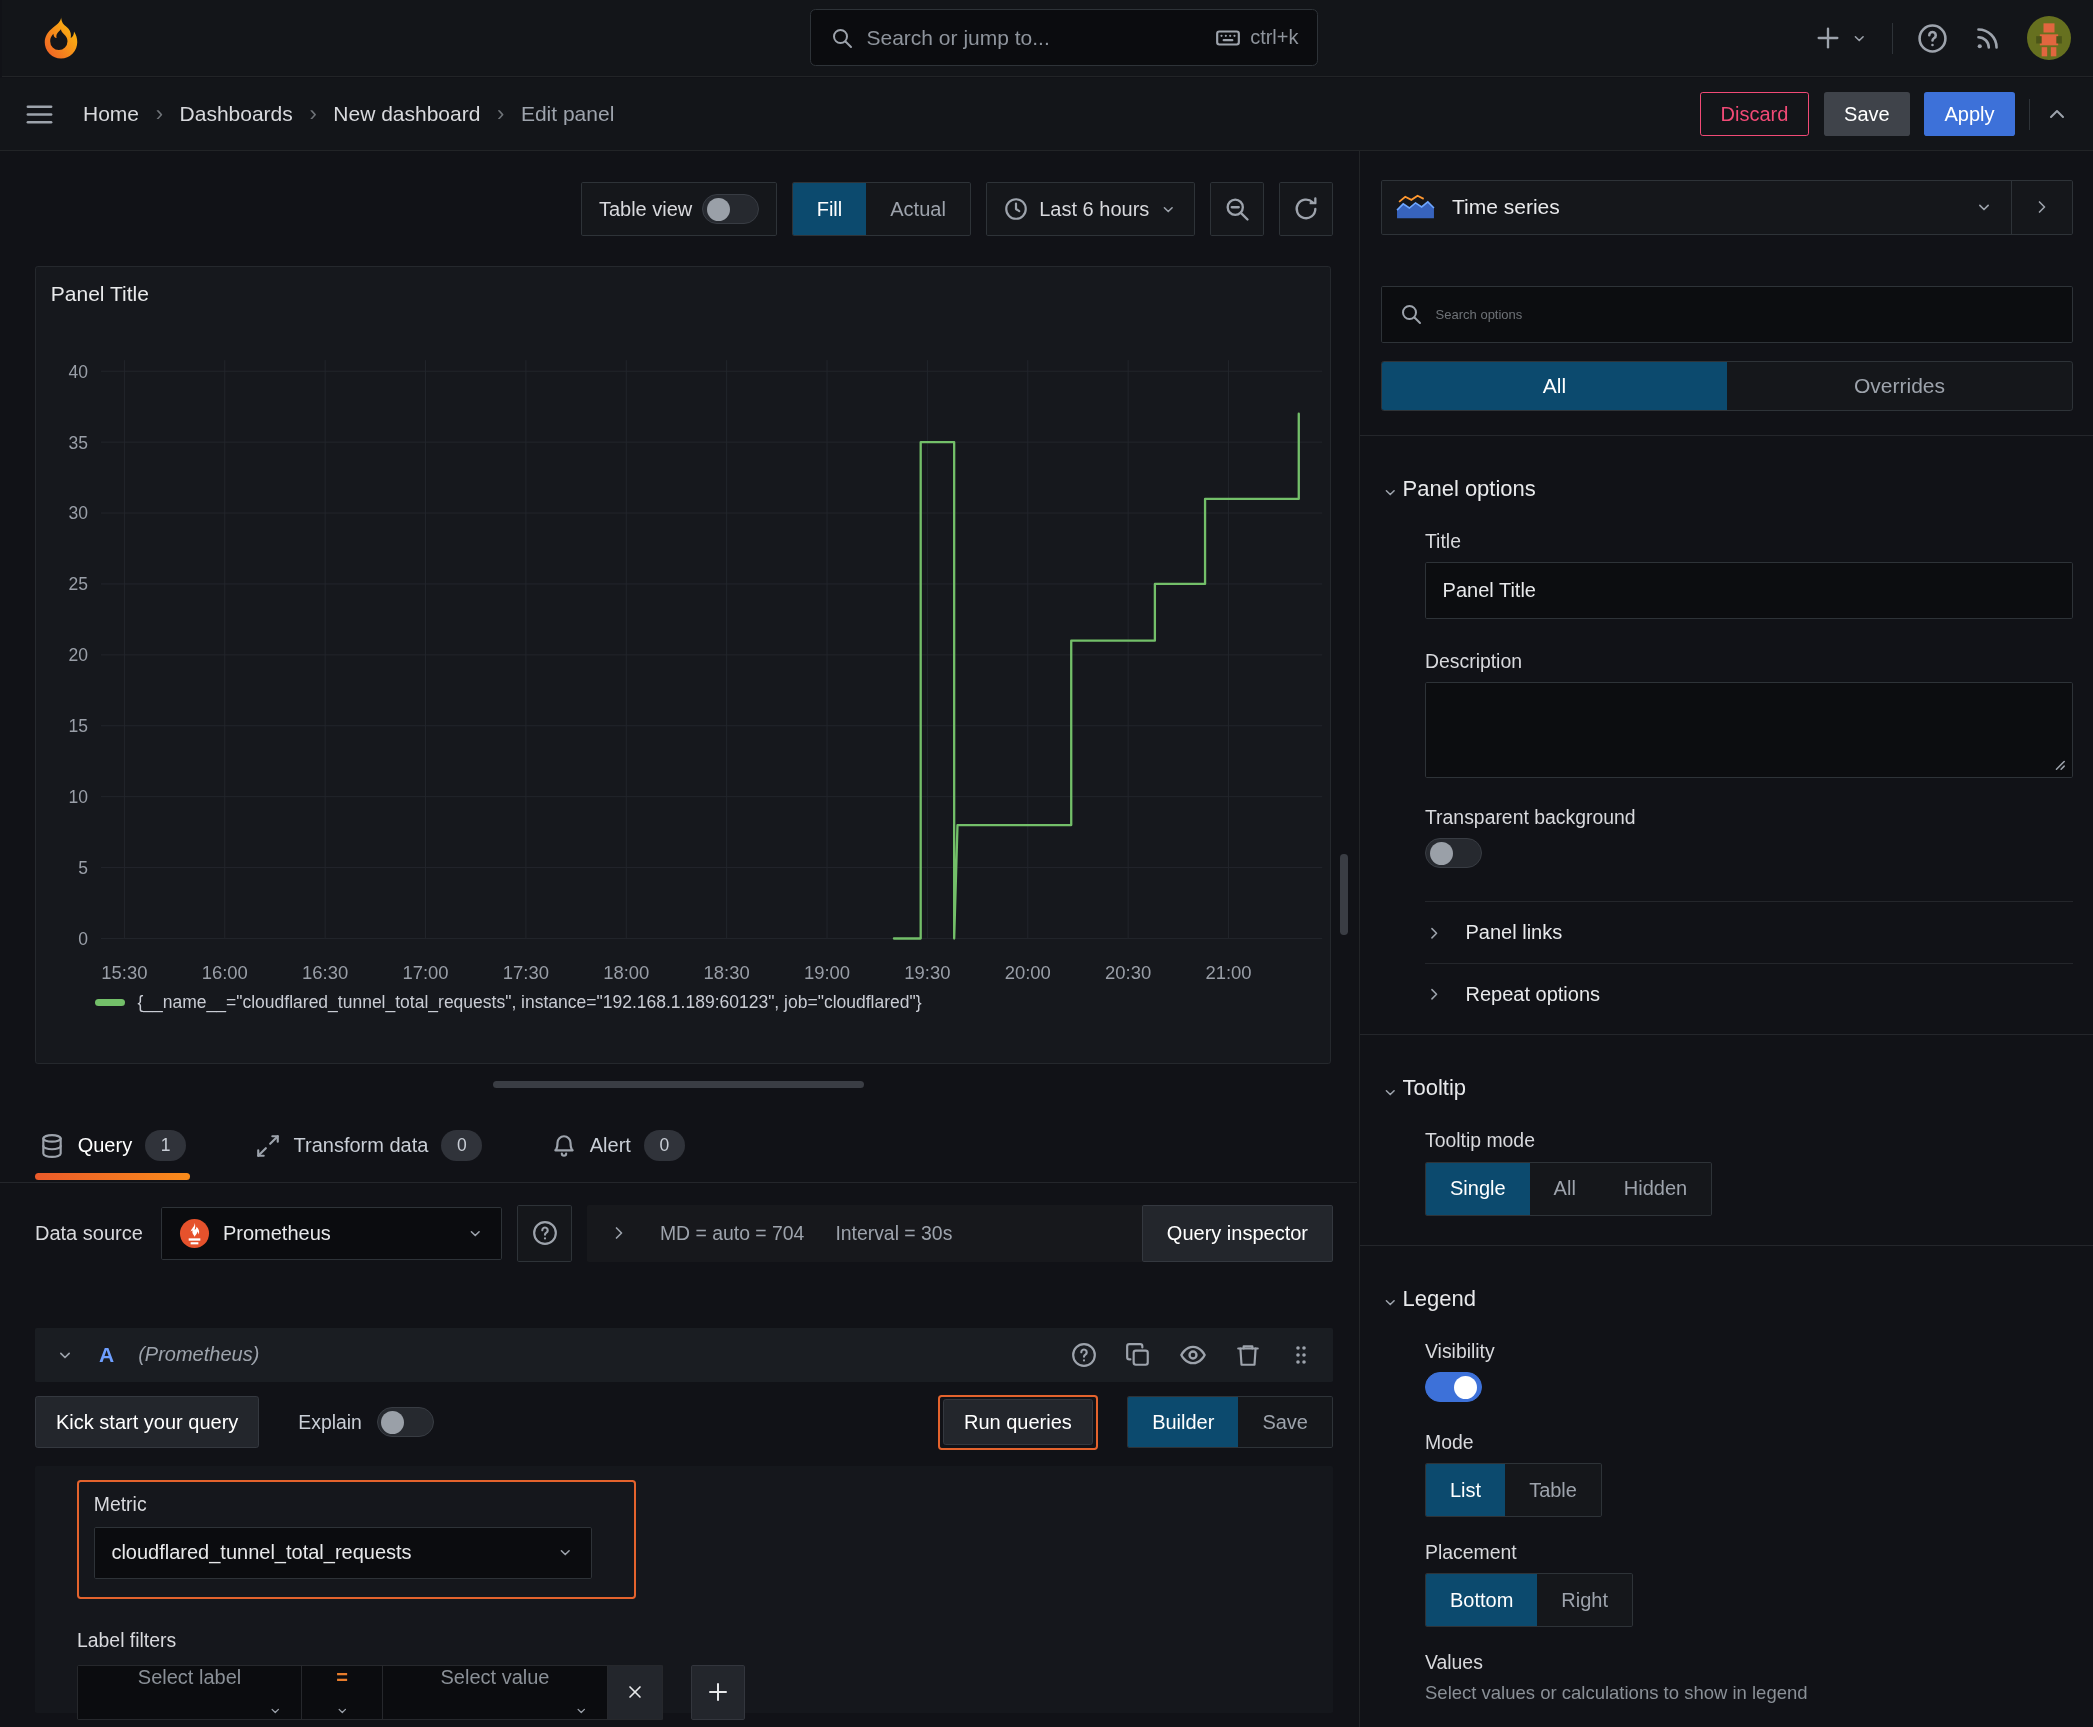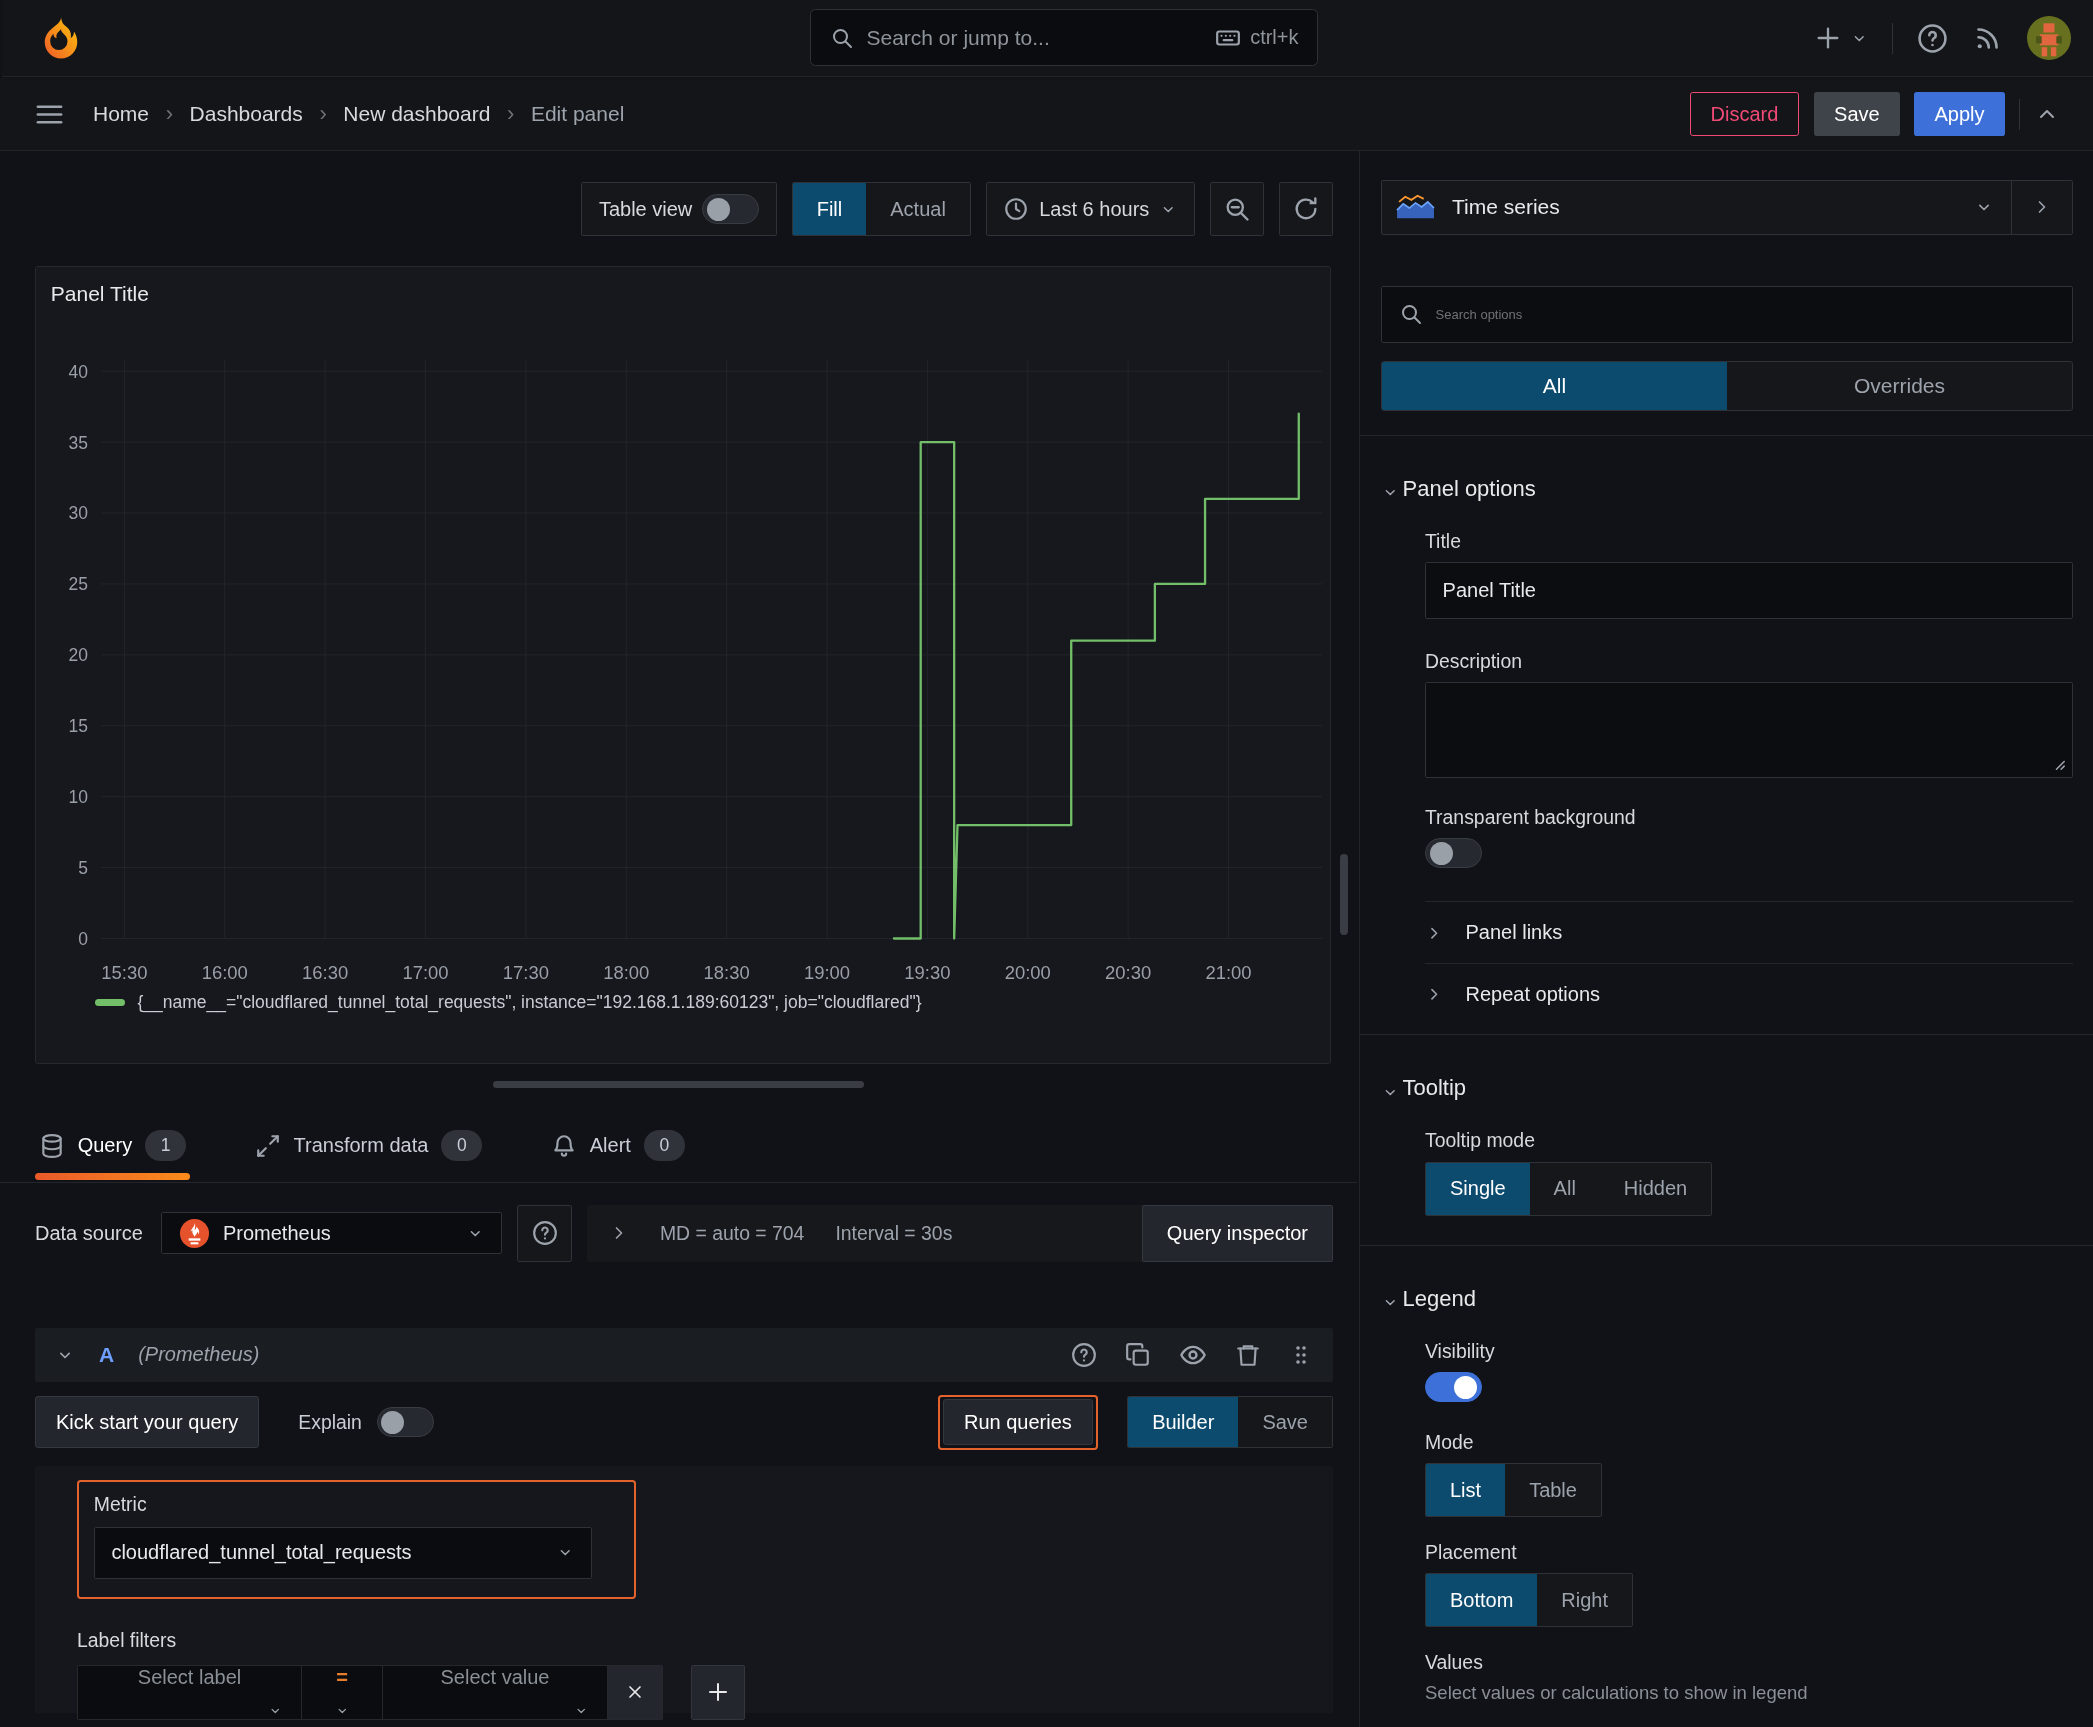--- a/index.html
+++ b/index.html
@@ -15,21 +15,21 @@
   .topnav { position:absolute; left:2px; top:0; width:100%; height:77px; background:#131519; border-bottom:0.9px solid #222427; }
   .logo { position:absolute; left:33px; top:12px; width:52px; height:52px; }
   .searchbox { position:absolute; left:808px; top:9.2px; width:508px; height:57px; background:#0b0c0f; border:0.9px solid #2e3338; border-radius:5.5px; display:flex; align-items:center; padding:0 18.5px; gap:13px; }
   .searchbox .ph { color:#8e949c; font-size:21px; flex:1; }
   .shortcut { display:flex; align-items:center; gap:9.2px; color:#8e949c; font-size:20px; }
   .nav-right { position:absolute; right:24px; top:0; height:76px; display:flex; align-items:center; gap:24px; }
   .vdiv { width:0.9px; height:31px; background:#2e3338; }
   .avatar { width:44px; height:44px; border-radius:50%; overflow:hidden; }
 
   
-  .subnav { position:absolute; left:0; top:78px; width:100%; height:73px; background:#131519; border-bottom:0.9px solid #222427; display:flex; align-items:center; padding:0 34px; }
+  .subnav { position:absolute; left:0; top:78px; width:100%; height:73px; background:#131519; border-bottom:0.9px solid #222427; display:flex; align-items:center; padding:0 24px; }
   .crumbs { display:flex; align-items:center; gap:16.6px; margin-left:28px; font-size:21px; }
   .crumb { color:#d8d9dd; }
   .crumb.dim { color:#9da3ac; }
   .crumb-sep { color:#6e7277; font-size:22px; }
   .subnav-right { margin-left:auto; display:flex; align-items:center; gap:14.8px; }
   .btn { display:inline-flex; align-items:center; justify-content:center; height:44px; padding:0 20px; border-radius:2.8px; font-size:20px; color:#fff; background:#23262c; border:0.9px solid #34383f; }
   .btn.discard { background:transparent; border:0.9px solid #f14a76; color:#f14a76; }
   .btn.save { background:#3f434a; border:none; }
   .btn.apply { background:#3d71d9; border:none; }
 
@@ -57,21 +57,21 @@
   .main-scrollthumb { position:absolute; right:9.2px; top:704px; width:7.4px; height:81px; border-radius:3.7px; background:#3a3d44; }
 
   .tabs { display:flex; align-items:flex-end; gap:61px; margin-top:23px; padding-left:35px; border-bottom:0.9px solid #24262b; height:72px; }
   .tab { position:relative; display:flex; align-items:center; gap:13px; height:72px; padding:0 3.7px; color:#c9ced6; font-size:20px; }
   .tab .badge { background:#30333a; color:#c9ced6; border-radius:15.7px; height:31px; min-width:41px; display:flex; align-items:center; justify-content:center; font-size:17.5px; padding:0 11px; }
   .tab.active { color:#fff; }
   .tab.active::after { content:""; position:absolute; left:0; right:0; bottom:1.8px; height:7.4px; border-radius:3.7px; background:linear-gradient(90deg,#eb5a2a,#fa8c1b); }
 
   .ds-row { display:flex; align-items:center; gap:14.8px; margin:21px 24px 0 35px; height:59px; }
   .ds-label { font-size:20px; color:#d8d9dd; margin-right:3.7px; }
-  .select { display:flex; align-items:center; gap:13px; background:#0b0c0f; border:0.9px solid #2e3338; border-radius:1.8px; height:42px; padding:0 16.6px; }
+  .select { display:flex; align-items:center; gap:13px; background:#0b0c0f; border:0.9px solid #2e3338; border-radius:1.8px; height:53px; padding:0 16.6px; }
   .select .val { color:#e8e9eb; font-size:20px; }
   .opt-strip { position:relative; flex:1; display:flex; align-items:center; gap:31px; height:57px; background:#17181c; border-radius:1.8px; padding:0 22px; color:#9da3ac; font-size:19.4px; }
   .qi-btn { position:absolute; right:0; top:0; height:57px; display:flex; align-items:center; padding:0 24px; background:#23262c; border:0.9px solid #34383f; border-radius:1.8px; color:#fff; font-size:20px; }
 
   .query-card { margin:65px 24px 0 35px; }
   .q-header { height:54px; background:#1a1d22; border-radius:1.8px; display:flex; align-items:center; gap:24px; padding:0 20px; }
   .q-ref { color:#6e9fff; font-size:21px; font-weight:700; }
   .q-ds { color:#9da3ac; font-style:italic; font-size:20px; }
   .q-icons { margin-left:auto; display:flex; align-items:center; gap:28px; }
   .q-actions { display:flex; align-items:center; margin-top:13px; height:55px; }

